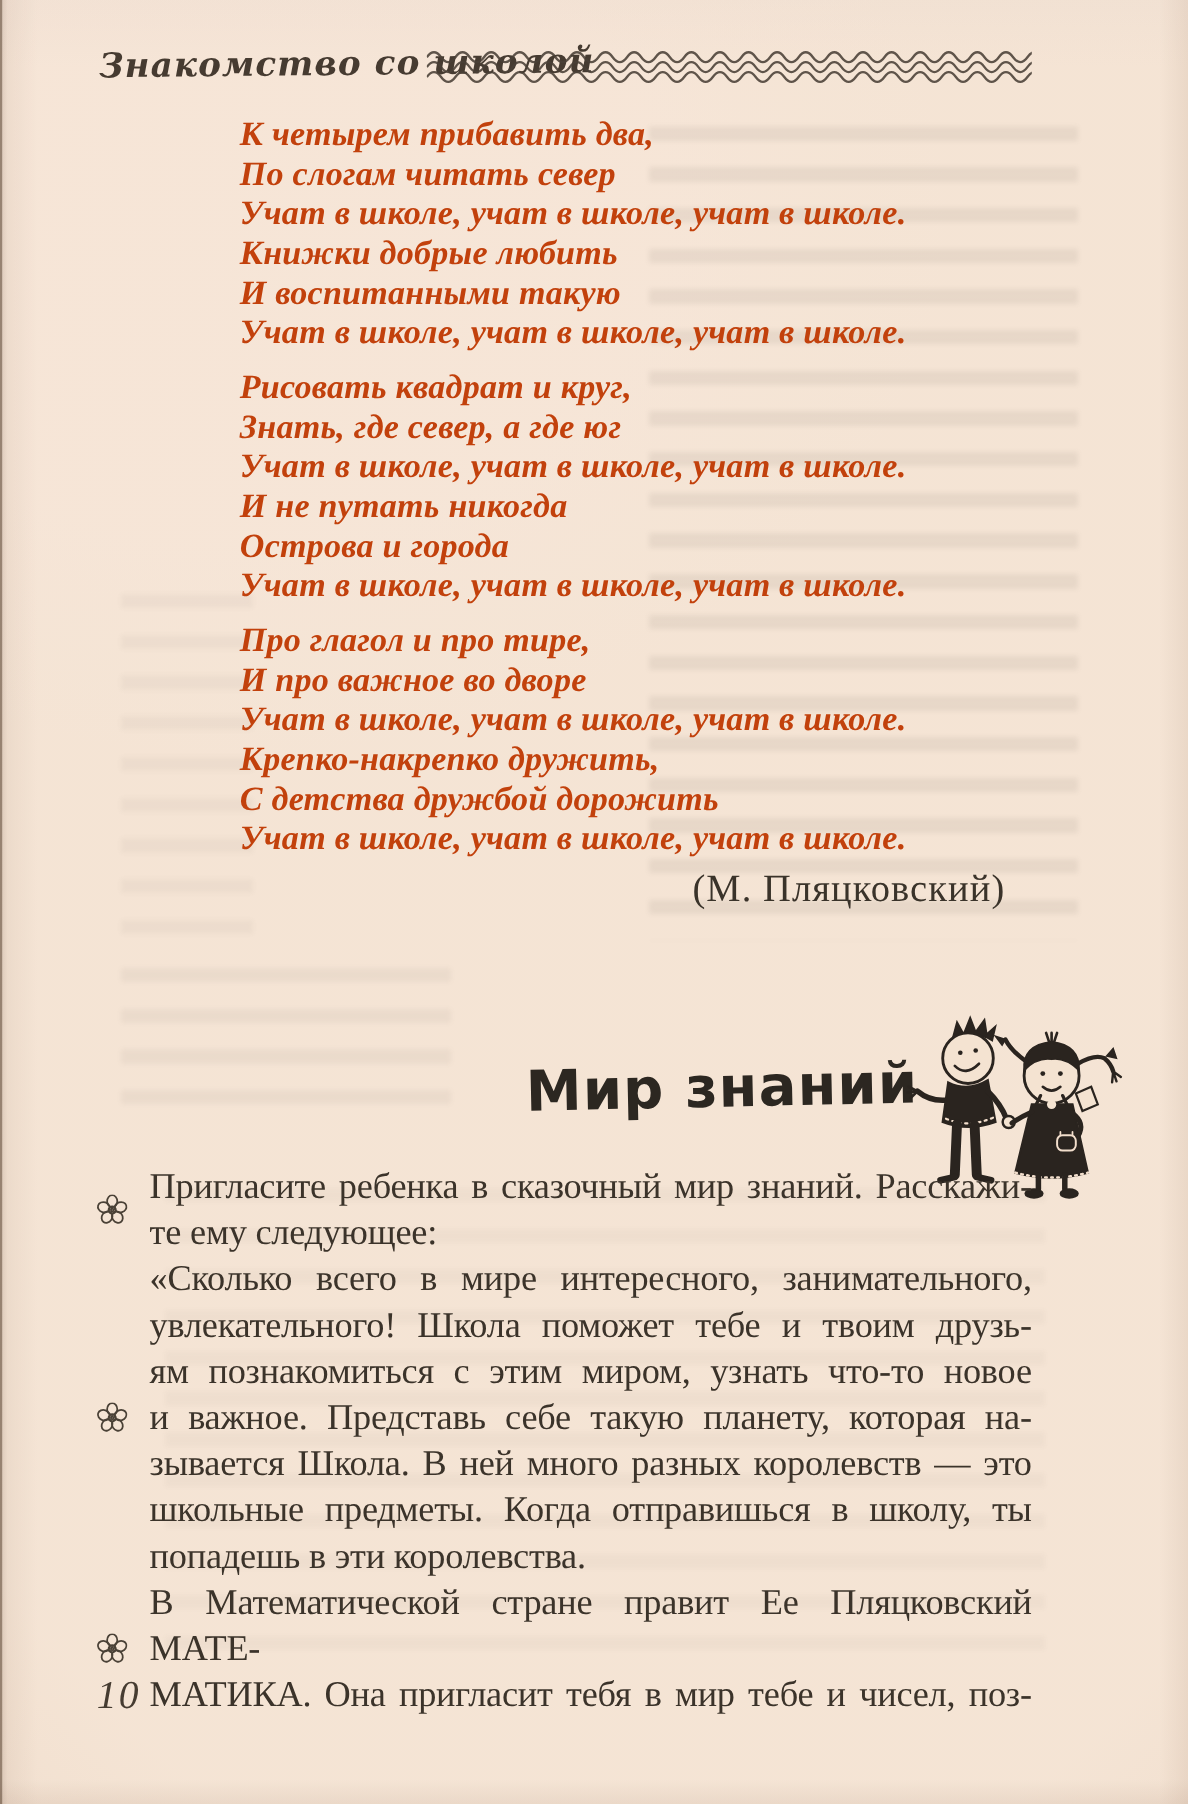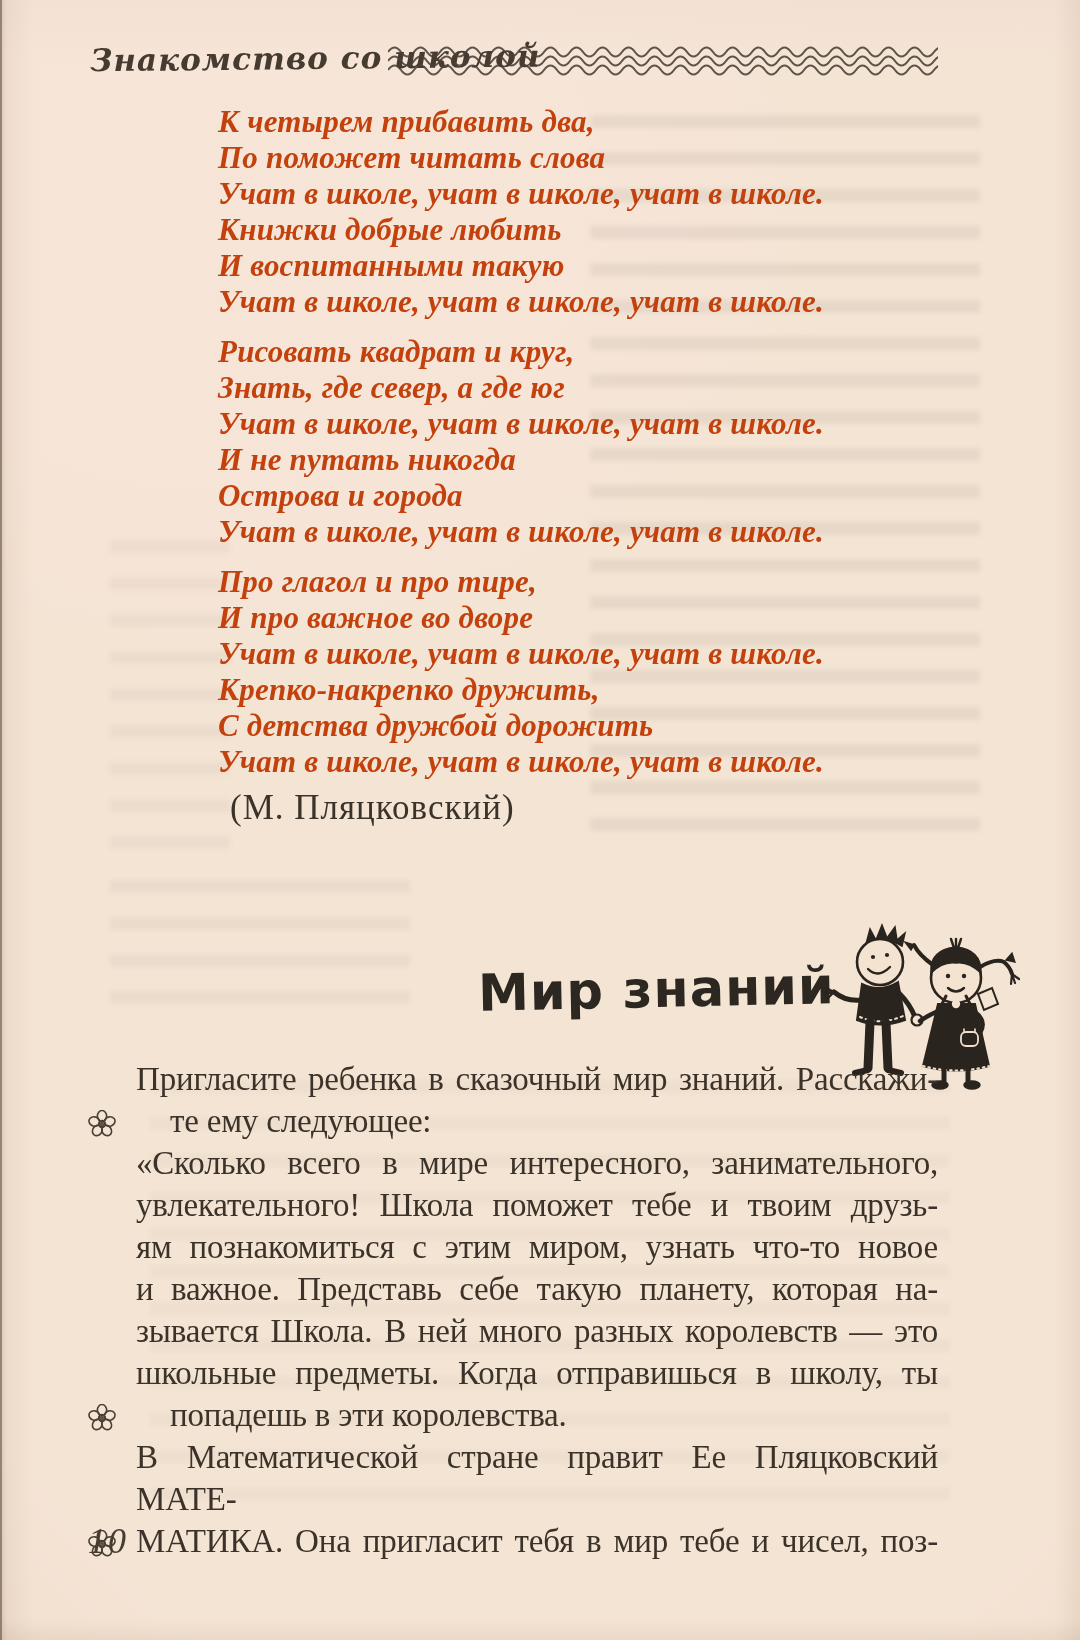--- a/index.html
+++ b/index.html
@@ -31,40 +31,40 @@
   }
   .waves{position:absolute;left:388px;top:46px;}
 
   .poem{position:absolute;left:218px;top:104px;color:#c2410c;}
   .stanza{margin-bottom:14px;}
   .poem-line{
     font-style:italic;font-weight:bold;font-size:31px;line-height:36px;
     white-space:nowrap;letter-spacing:0.2px;
   }
   .attribution{
-    position:absolute;left:230px;top:788px;width:684px;text-align:left;
+    position:absolute;left:230px;top:788px;width:684px;text-align:right;
     font-size:35px;color:#3a332a;letter-spacing:1px;
   }
 
   .section-title{
     position:absolute;left:478px;top:960px;
     font-family:"DejaVu Sans",sans-serif;font-weight:bold;
     font-size:51px;color:#2c2721;letter-spacing:1px;transform:rotate(-1.2deg);
   }
   .kids{position:absolute;left:818px;top:916px;}
 
   .bullets{position:absolute;left:88px;top:1058px;width:852px;color:#3b332a;}
-  .bullet-row{display:flex;align-items:flex-end;}
+  .bullet-row{display:flex;align-items:center;}
   .bullet-marker{flex:0 0 30px;margin-top:5px;}
   .bullet-lines{width:802px;margin-left:18px;}
   .bline{
     font-size:33px;line-height:42px;letter-spacing:-0.2px;
     text-align:justify;text-align-last:justify;white-space:normal;
   }
-  .bline.unjust{text-align-last:left;margin-left:34px;}
+  .bline.unjust{text-align-last:left;}
   .page-num{
     position:absolute;left:88px;top:1520px;
     font-style:italic;font-size:36px;color:#463c31;letter-spacing:2px;
   }
 </style>
 </head>
 <body>
 
 <div class="edge-line"></div>
 <div class="ghost g1"></div>
@@ -78,21 +78,21 @@
   <g id="waveg" fill="none" stroke="#4a4037" stroke-width="2.1" opacity="0.88">
       <path d="M0 6 q6.5 -9 13 0 t13 0 q6.5 -9 13 0 t13 0 q6.5 -9 13 0 t13 0 q6.5 -9 13 0 t13 0 q6.5 -9 13 0 t13 0 q6.5 -9 13 0 t13 0 q6.5 -9 13 0 t13 0 q6.5 -9 13 0 t13 0 q6.5 -9 13 0 t13 0 q6.5 -9 13 0 t13 0 q6.5 -9 13 0 t13 0 q6.5 -9 13 0 t13 0 q6.5 -9 13 0 t13 0 q6.5 -9 13 0 t13 0 q6.5 -9 13 0 t13 0 q6.5 -9 13 0 t13 0 q6.5 -9 13 0 t13 0 q6.5 -9 13 0 t13 0 q6.5 -9 13 0 t13 0 q6.5 -9 13 0 t13 0 q6.5 -9 13 0 t13 0 q6.5 -9 13 0 t13 0"></path>
       <path d="M0 15 q6.5 -9 13 0 t13 0 q6.5 -9 13 0 t13 0 q6.5 -9 13 0 t13 0 q6.5 -9 13 0 t13 0 q6.5 -9 13 0 t13 0 q6.5 -9 13 0 t13 0 q6.5 -9 13 0 t13 0 q6.5 -9 13 0 t13 0 q6.5 -9 13 0 t13 0 q6.5 -9 13 0 t13 0 q6.5 -9 13 0 t13 0 q6.5 -9 13 0 t13 0 q6.5 -9 13 0 t13 0 q6.5 -9 13 0 t13 0 q6.5 -9 13 0 t13 0 q6.5 -9 13 0 t13 0 q6.5 -9 13 0 t13 0 q6.5 -9 13 0 t13 0 q6.5 -9 13 0 t13 0 q6.5 -9 13 0 t13 0 q6.5 -9 13 0 t13 0 q6.5 -9 13 0 t13 0"></path>
       <path d="M0 24 q6.5 -9 13 0 t13 0 q6.5 -9 13 0 t13 0 q6.5 -9 13 0 t13 0 q6.5 -9 13 0 t13 0 q6.5 -9 13 0 t13 0 q6.5 -9 13 0 t13 0 q6.5 -9 13 0 t13 0 q6.5 -9 13 0 t13 0 q6.5 -9 13 0 t13 0 q6.5 -9 13 0 t13 0 q6.5 -9 13 0 t13 0 q6.5 -9 13 0 t13 0 q6.5 -9 13 0 t13 0 q6.5 -9 13 0 t13 0 q6.5 -9 13 0 t13 0 q6.5 -9 13 0 t13 0 q6.5 -9 13 0 t13 0 q6.5 -9 13 0 t13 0 q6.5 -9 13 0 t13 0 q6.5 -9 13 0 t13 0 q6.5 -9 13 0 t13 0 q6.5 -9 13 0 t13 0"></path>
     </g>
 </svg>
 
 <div class="poem" id="poem">
     <div class="stanza">
       <div class="poem-line">К четырем прибавить два,</div>
-      <div class="poem-line">По поможет читать слова</div>
+      <div class="poem-line">По слогам читать север</div>
       <div class="poem-line">Учат в школе, учат в школе, учат в школе.</div>
       <div class="poem-line">Книжки добрые любить</div>
       <div class="poem-line">И воспитанными такую</div>
       <div class="poem-line">Учат в школе, учат в школе, учат в школе.</div>
     </div>
     <div class="stanza">
       <div class="poem-line">Рисовать квадрат и круг,</div>
       <div class="poem-line">Знать, где север, а где юг</div>
       <div class="poem-line">Учат в школе, учат в школе, учат в школе.</div>
       <div class="poem-line">И не путать никогда</div>

